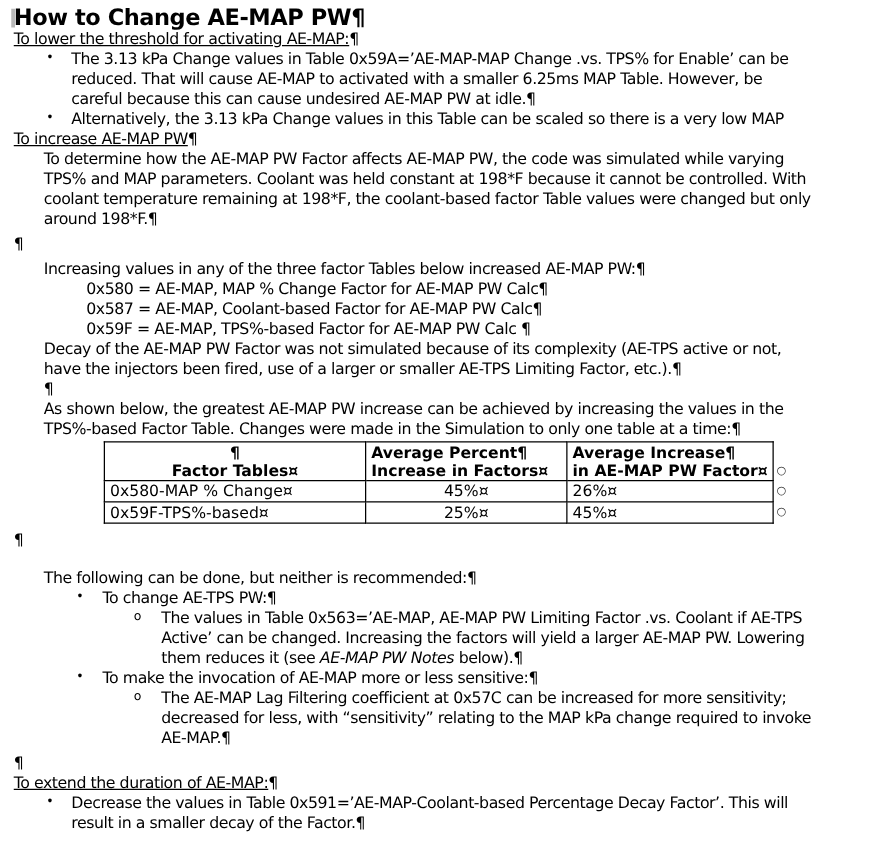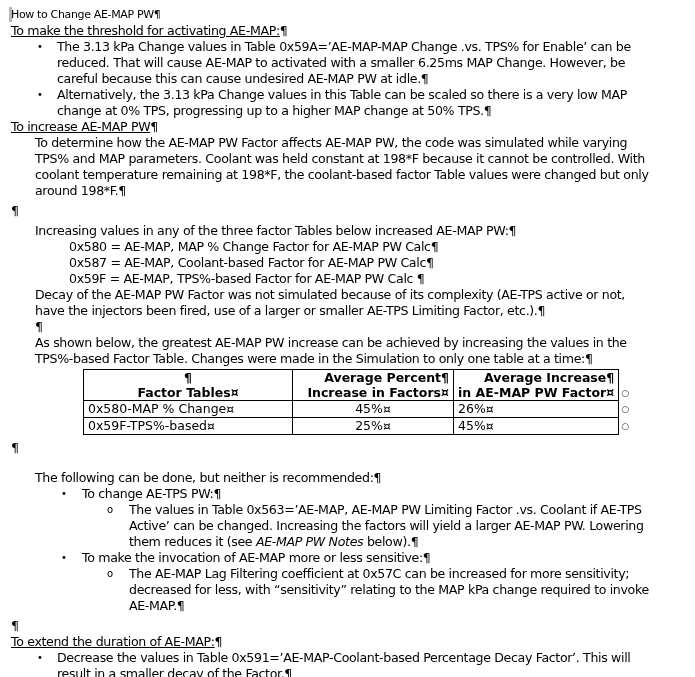--- a/index.html
+++ b/index.html
@@ -4,69 +4,68 @@
 <style>
   html, body { margin: 0; padding: 0; background: #ffffff; }
   body {
     width: 695px; height: 677px; overflow: hidden; position: relative;
     font-family: "DejaVu Sans", sans-serif;
     font-size: 12.6px; color: #000;
     letter-spacing: -0.35px;
   }
   .page { position: absolute; left: 11px; top: 6px; width: 684px; }
   .line { white-space: nowrap; line-height: 16px; height: 16px; }
-  .title { font-weight: normal; font-size: 11px; height: 17px; line-height: 17px; position: relative; }
+  .title { font-weight: bold; font-size: 18px; height: 17px; line-height: 17px; position: relative; }
   .cursor { position: absolute; left: -2px; top: 1px; width: 3px; height: 15px; background: #9a9a9a; opacity: .7; }
   .u { text-decoration: underline; }
   .pm { color: #000; }
   .ind1 { padding-left: 24px; }
   .ind2 { padding-left: 58px; }
   .bul { position: relative; padding-left: 46px; }
   .bul .dot { position: absolute; left: 26px; top: 0; font-size: 10px; }
   .bul2 { position: relative; padding-left: 71px; }
   .bul2 .dot { position: absolute; left: 50px; top: 0; font-size: 10px; }
   .bul3 { position: relative; padding-left: 118px; }
   .bul3 .dot { position: absolute; left: 96px; top: 0; font-size: 10px; }
   .gap { height: 4px; }
   table.factors {
     position: relative; left: 72px; border-collapse: collapse;
     font-size: 12.5px; margin-top: 2px; letter-spacing: 0;
   }
   table.factors td {
     border: 1px solid #000; padding: 0 4px; height: 16px; line-height: 16px; white-space: nowrap;
   }
-  table.factors tr.hdr td { font-weight: bold; text-align: right; height: 30px; line-height: 15px; vertical-align: bottom; }
+  table.factors tr.hdr td { font-weight: bold; text-align: left; height: 30px; line-height: 15px; vertical-align: bottom; }
   table.factors td.c1 { width: 200px; }
   table.factors td.c2 { width: 152px; text-align: center; }
   table.factors td.c3 { width: 155px; }
   table.factors td.endmark { border: none; font-size: 9px; padding-left: 2px; color: #333; }
   table.factors tr.hdr td.c1 { text-align: center; }
   .italic { font-style: italic; }
 </style>
 </head>
 <body>
 
 <div class="page">
 
   <div class="line title">
     <span class="cursor"></span>
     <span>How to Change AE-MAP PW</span><span class="pm">¶</span>
   </div>
 
   <div class="line">
-    <span class="u">To make the threshold for activating AE-MAP:</span><span class="pm">¶</span>
+    <span class="u">To lower the threshold for activating AE-MAP:</span><span class="pm">¶</span>
   </div>
   <div>
     <div class="line bul"><span class="dot">•</span><span>The 3.13 kPa Change values in Table 0x59A=’AE-MAP-MAP Change .vs. TPS% for Enable’ can be</span></div>
-    <div class="line bul"><span>reduced. That will cause AE-MAP to activated with a smaller 6.25ms MAP Change. However, be</span></div>
+    <div class="line bul"><span>reduced. That will cause AE-MAP to activated with a smaller 6.25ms MAP Table. However, be</span></div>
     <div class="line bul"><span>careful because this can cause undesired AE-MAP PW at idle.</span><span>¶</span></div>
   </div>
   <div>
     <div class="line bul"><span class="dot">•</span><span>Alternatively, the 3.13 kPa Change values in this Table can be scaled so there is a very low MAP</span></div>
-    <div class="line bul"><span>change at 0% TPS, progressing up to a higher MAP change at 50% TPS.</span><span>¶</span></div>
   </div>
 
   <div class="line">
     <span class="u">To increase AE-MAP PW</span><span>¶</span>
   </div>
   <div>
     <div class="line ind1">To determine how the AE-MAP PW Factor affects AE-MAP PW, the code was simulated while varying</div>
     <div class="line ind1">TPS% and MAP parameters. Coolant was held constant at 198*F because it cannot be controlled. With</div>
     <div class="line ind1">coolant temperature remaining at 198*F, the coolant-based factor Table values were changed but only</div>
     <div class="line ind1"><span>around 198*F.</span><span>¶</span></div>

